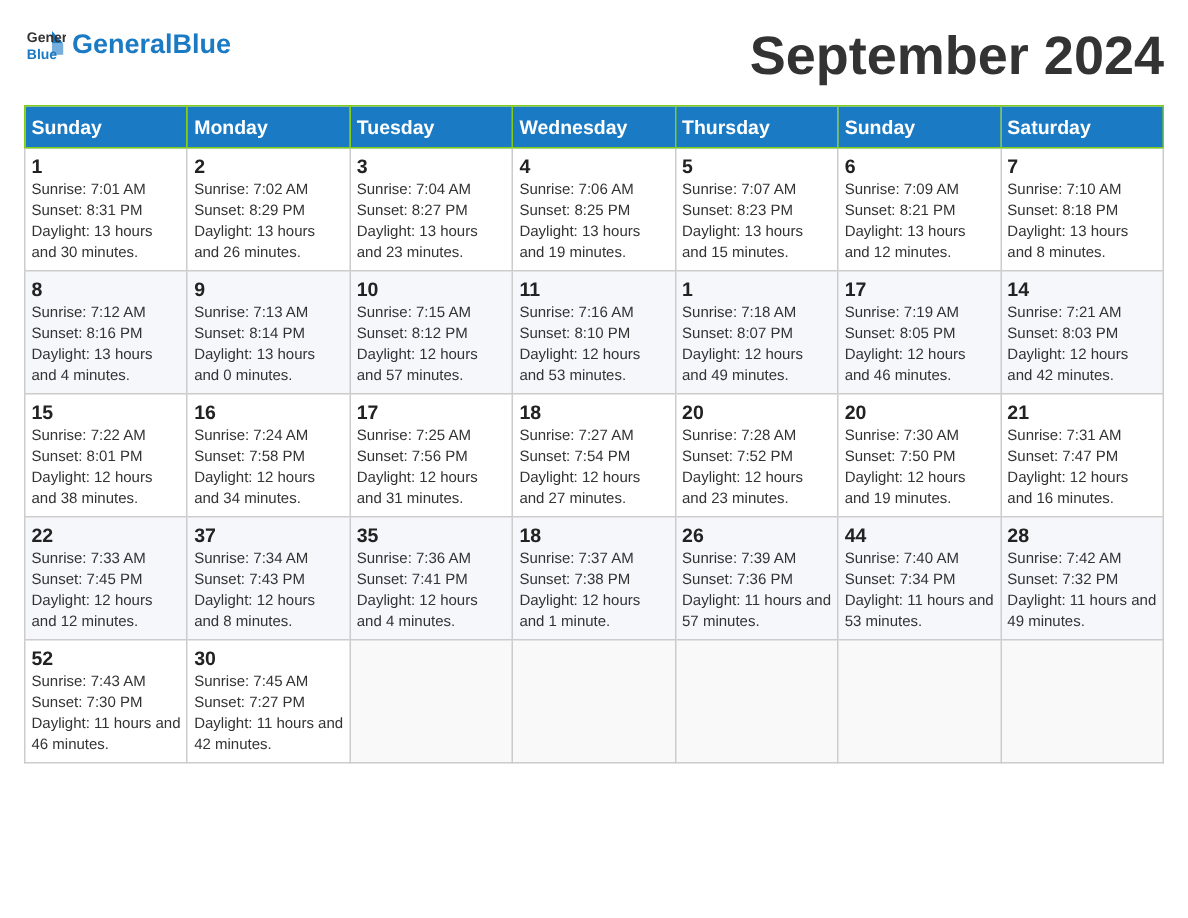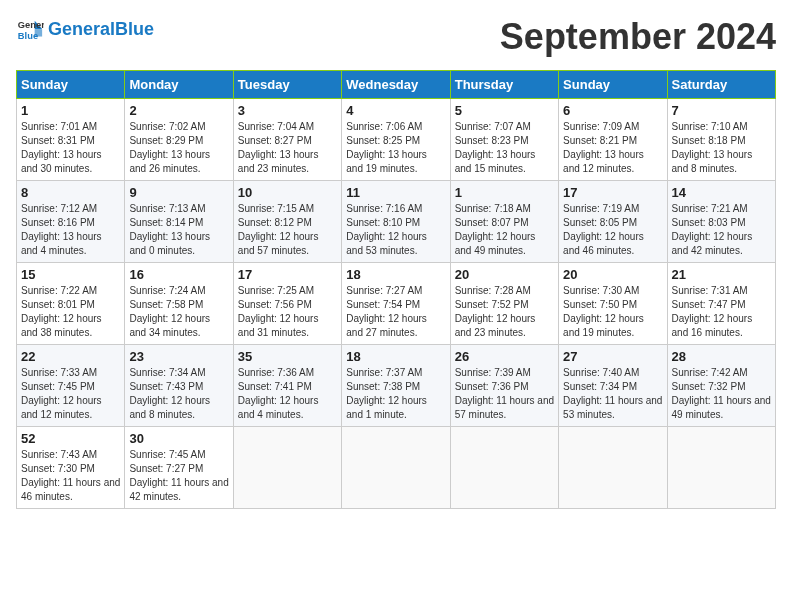--- a/index.html
+++ b/index.html
@@ -299,21 +299,21 @@
       <tr>
         <td>
         <div class="day-num">22</div>
         <div class="day-info">
           Sunrise: 7:33 AM<br>
           Sunset: 7:45 PM<br>
           Daylight: 12 hours and 12 minutes.
         </div>
       </td>
         <td>
-        <div class="day-num">23</div>
+        <div class="day-num">37</div>
         <div class="day-info">
           Sunrise: 7:34 AM<br>
           Sunset: 7:43 PM<br>
           Daylight: 12 hours and 8 minutes.
         </div>
       </td>
         <td>
         <div class="day-num">35</div>
         <div class="day-info">
           Sunrise: 7:36 AM<br>
@@ -331,21 +331,21 @@
       </td>
         <td>
         <div class="day-num">26</div>
         <div class="day-info">
           Sunrise: 7:39 AM<br>
           Sunset: 7:36 PM<br>
           Daylight: 11 hours and 57 minutes.
         </div>
       </td>
         <td>
-        <div class="day-num">27</div>
+        <div class="day-num">44</div>
         <div class="day-info">
           Sunrise: 7:40 AM<br>
           Sunset: 7:34 PM<br>
           Daylight: 11 hours and 53 minutes.
         </div>
       </td>
         <td>
         <div class="day-num">28</div>
         <div class="day-info">
           Sunrise: 7:42 AM<br>

